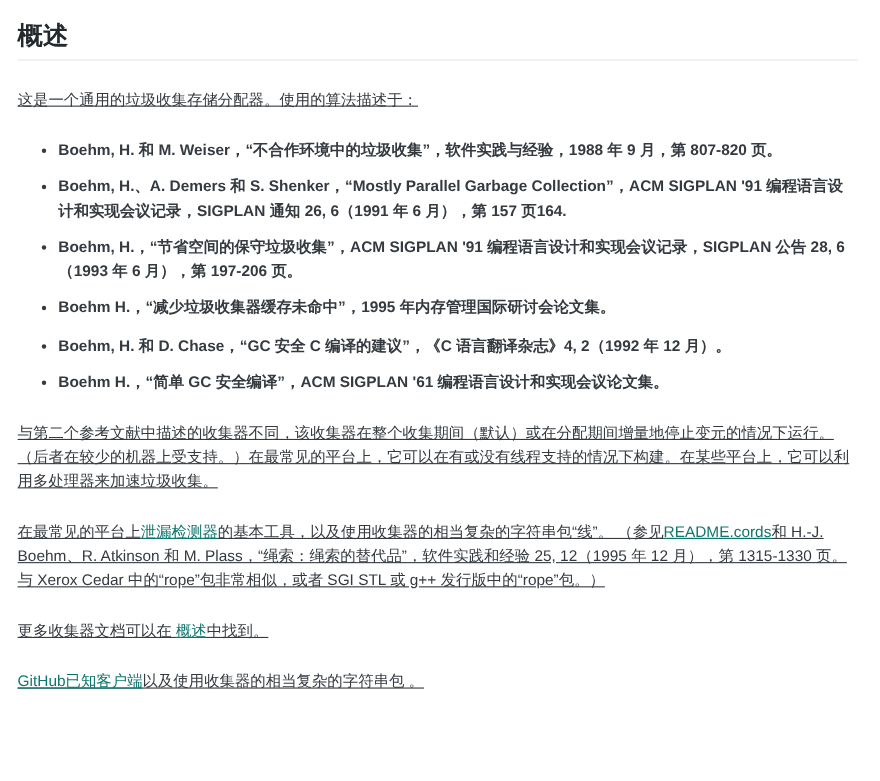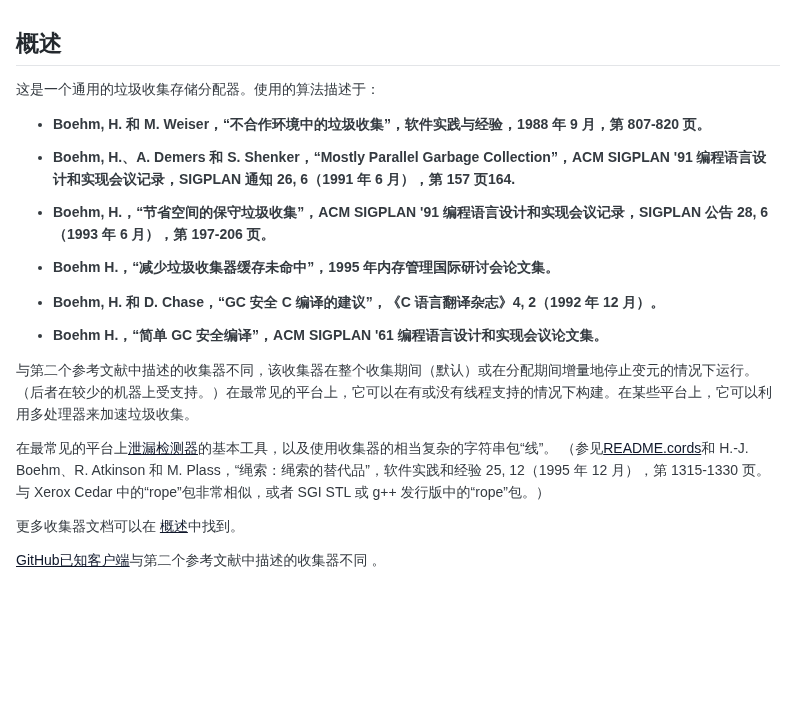--- a/index.html
+++ b/index.html
@@ -6,51 +6,52 @@
     margin: 0;
     padding: 0;
     background: #ffffff;
     width: 800px;
     height: 710px;
     overflow: hidden;
     font-family: "Liberation Sans", "DejaVu Sans", sans-serif;
     color: #343a40;
   }
   .content {
-    padding: 28px 20px 0 16px;
+    padding: 17px 20px 0 16px;
   }
   h2.page-title {
     font-size: 23px;
     line-height: 30px;
     font-weight: 700;
     color: #24292e;
     margin: 0;
     padding-bottom: 7px;
     border-bottom: 1px solid #e3e5e8;
   }
   p {
     font-size: 14px;
     line-height: 22px;
-    margin: 12px 0;
+    margin: 24px 0;
+    text-decoration: underline;
   }
   ul.ref-list {
     margin: 13px 0;
     padding-left: 37px;
     list-style: disc;
     font-weight: bold;
   }
   ul.ref-list li {
     font-size: 14px;
     line-height: 22px;
   }
   ul.ref-list li + li {
     margin-top: 11px;
   }
   a.doc-link {
-    color: #0f172a;
+    color: #0f766e;
     text-decoration: underline;
     cursor: pointer;
   }
 </style>
 </head>
 <body>
 
 <div class="content">
 
   <h2 class="page-title">概述</h2>
@@ -70,15 +71,15 @@
     <li>Boehm H.，“简单 GC 安全编译”，ACM SIGPLAN '61 编程语言设计和实现会议论文集。</li>
   </ul>
 
   <p>与第二个参考文献中描述的收集器不同，该收集器在整个收集期间（默认）或在分配期间增量地停止变元的情况下运行。（后者在较少的机器上受支持。）在最常见的平台上，它可以在有或没有线程支持的情况下构建。在某些平台上，它可以利用多处理器来加速垃圾收集。</p>
 
 
   <p><span>在最常见的平台上</span><a class="doc-link" href="#">泄漏检测器</a><span>的基本工具，以及使用收集器的相当复杂的字符串包“线”。 （参见</span><a class="doc-link" href="#">README.cords</a><span>和 H.-J. Boehm、R. Atkinson 和 M. Plass，“绳索：绳索的替代品”，软件实践和经验 25, 12（1995 年 12 月），第 1315-1330 页。与 Xerox Cedar 中的“rope”包非常相似，或者 SGI STL 或 g++ 发行版中的“rope”包。）</span></p>
 
   <p><span>更多收集器文档可以在 </span><a class="doc-link" href="#">概述</a><span>中找到。</span></p>
 
-  <p><a class="doc-link" href="#">GitHub已知客户端</a><span>与第二个参考文献中描述的收集器不同 。</span></p>
+  <p><a class="doc-link" href="#">GitHub已知客户端</a><span>以及使用收集器的相当复杂的字符串包 。</span></p>
 
 </div>
 
 </body></html>

